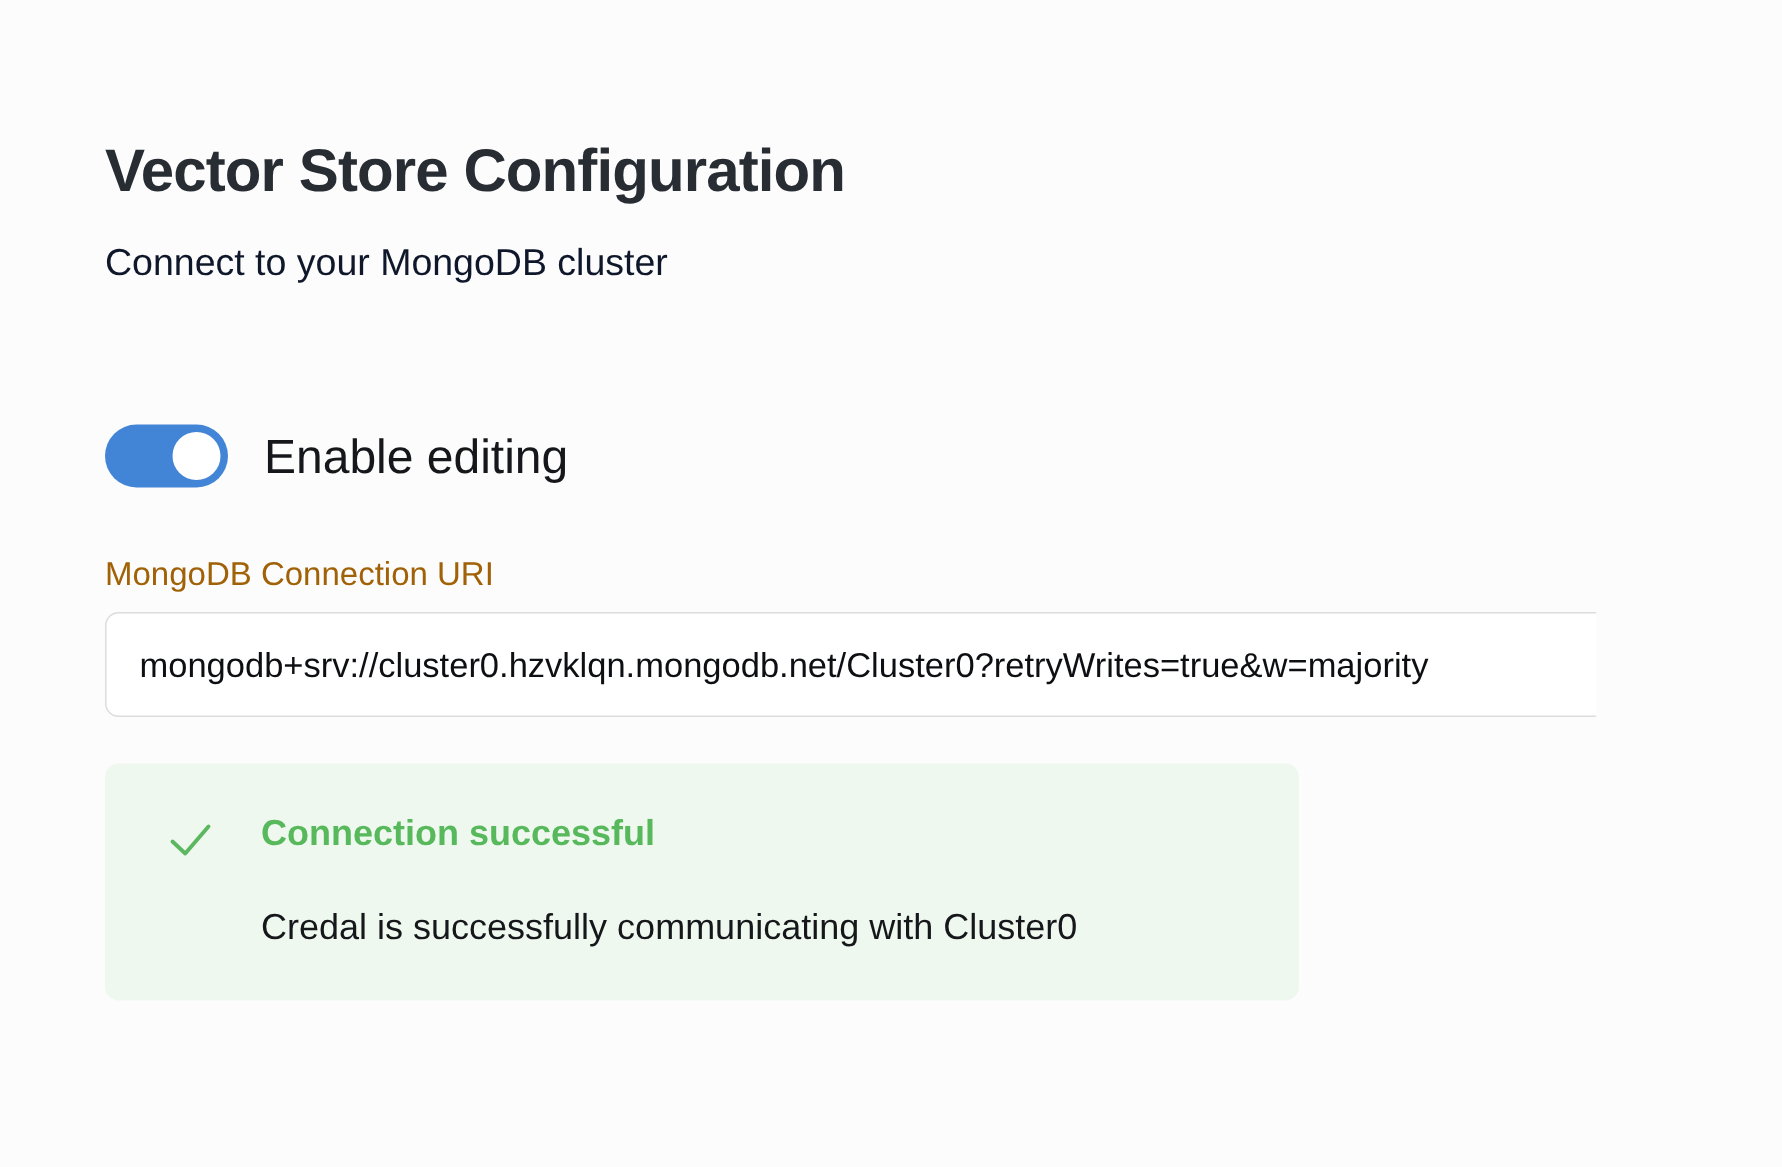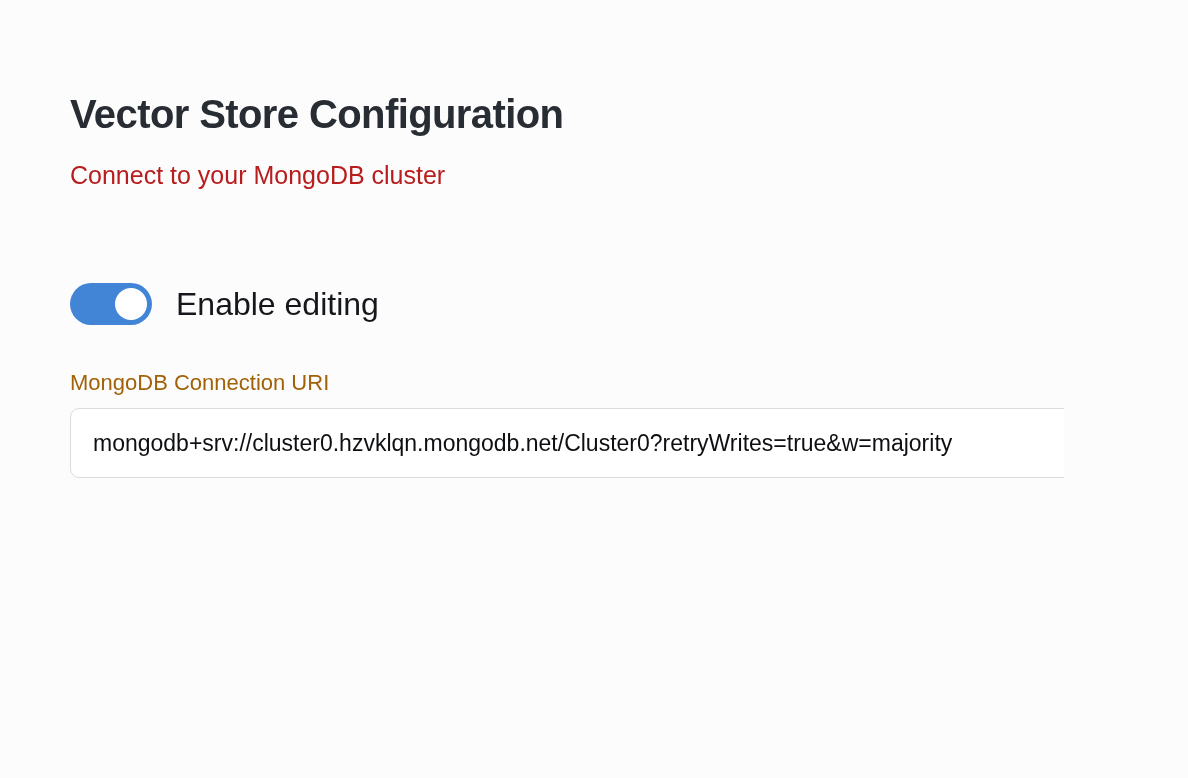--- a/index.html
+++ b/index.html
@@ -40,21 +40,21 @@
     white-space: nowrap;
   }
   .page-subtitle {
     position: absolute;
     left: 70px;
     top: 158px;
     margin: 0;
     font-size: 25px;
     line-height: 34px;
     font-weight: normal;
-    color: #b91c1c;
+    color: #0f172a;
     white-space: nowrap;
   }
 
   
   .toggle-row {
     position: absolute;
     left: 70px;
     top: 283px;
     display: flex;
     align-items: center;
@@ -167,14 +167,23 @@
     <button class="toggle-switch" role="switch" aria-checked="true">
       <span class="toggle-knob"></span>
     </button>
     <span class="toggle-label">Enable editing</span>
   </div>
 
   <label class="field-label">MongoDB Connection URI</label>
 
   <input class="uri-input" type="text" value="mongodb+srv://cluster0.hzvklqn.mongodb.net/Cluster0?retryWrites=true&amp;w=majority" placeholder="mongodb+srv://..." style="">
 
+  <div class="status-banner">
+    <span class="status-check">
+      <svg width="34" height="34" viewBox="0 0 34 34" fill="none" aria-hidden="true">
+        <path d="M5 18 L13.5 26 L29 8" stroke="#5cb860" stroke-width="2.6" stroke-linecap="round" stroke-linejoin="round" fill="none"></path>
+      </svg>
+    </span>
+    <span class="status-title">Connection successful</span>
+    <span class="status-message">Credal is successfully communicating with Cluster0</span>
+  </div>
 
 </div>
 
 </body></html>

